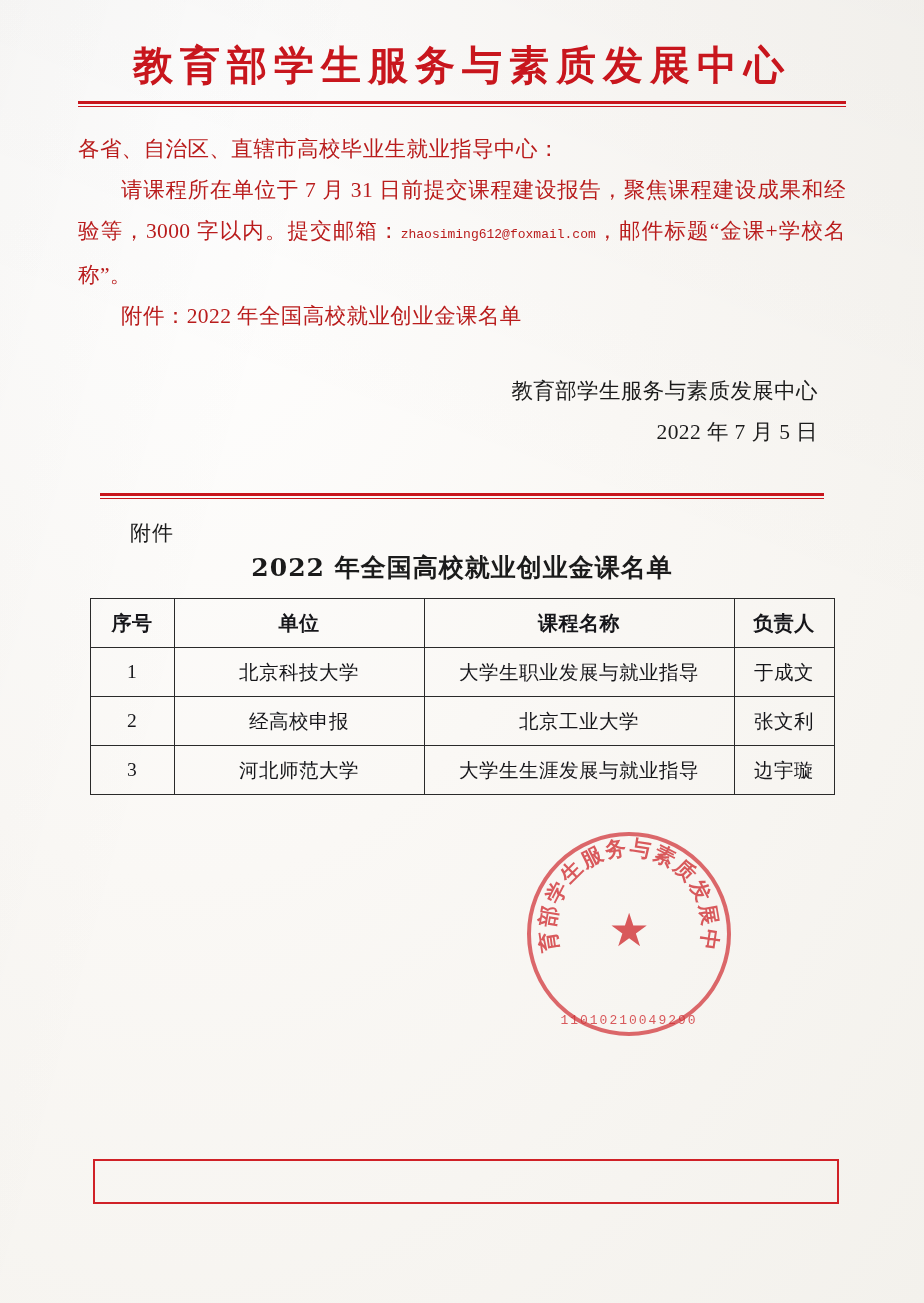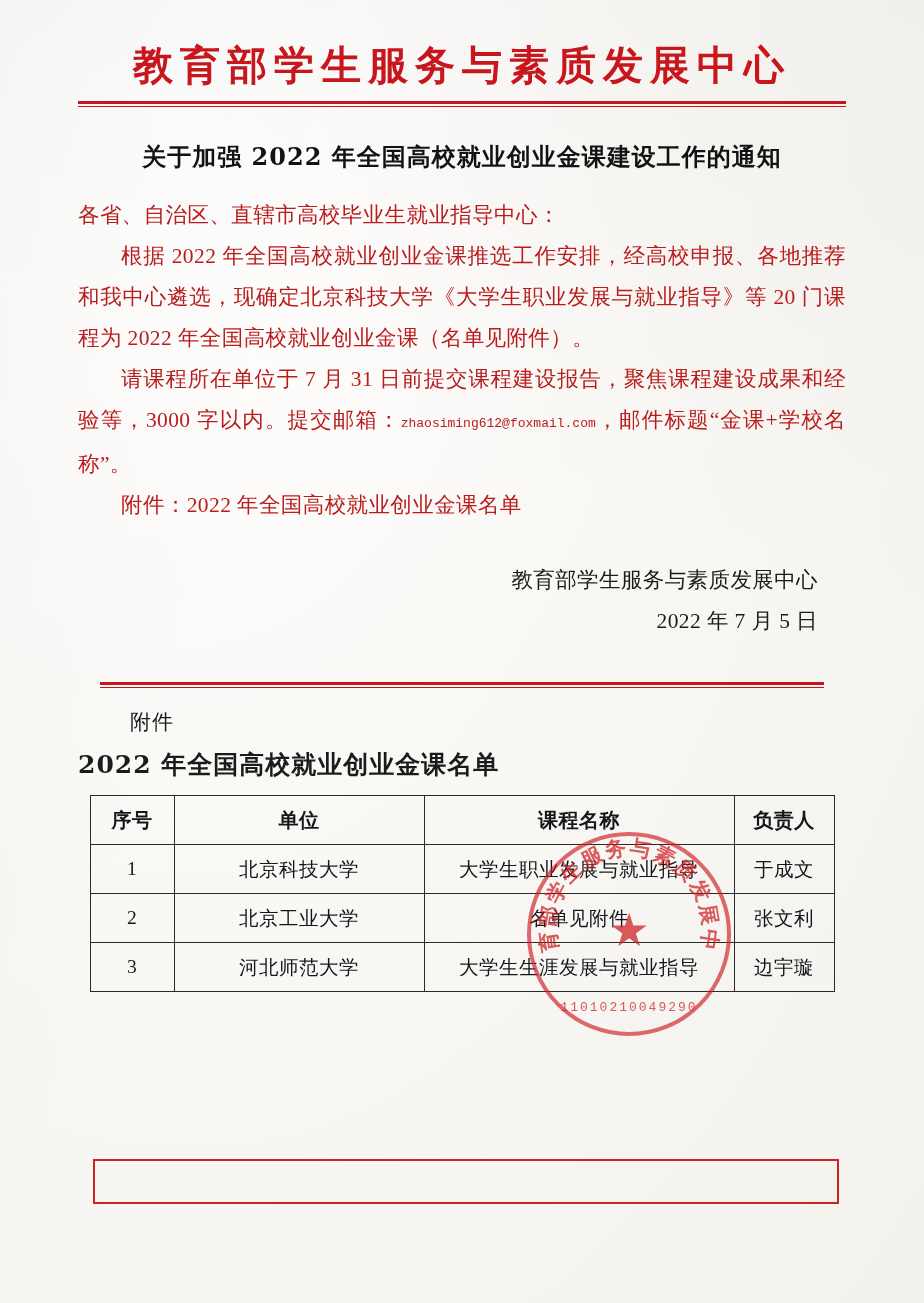--- a/index.html
+++ b/index.html
@@ -143,21 +143,21 @@
     font-family: "DejaVu Serif", "Liberation Serif", serif;
     font-size: 21px;
     font-weight: 700;
     letter-spacing: 2px;
     fill: rgba(205, 32, 38, 0.8);
   }
   .seal-code {
     position: absolute;
     left: 0;
     right: 0;
-    bottom: 17px;
+    bottom: 4px;
     text-align: center;
     font-family: "Liberation Mono", monospace;
     font-size: 13px;
     letter-spacing: 2px;
     color: rgba(205, 32, 38, 0.8);
   }
 
   
   .attach-rule {
     margin-top: 40px;
@@ -176,21 +176,22 @@
     height: 1px;
     background: #c8161d;
   }
   .attach-label {
     margin-top: 20px;
     margin-left: 52px;
     font-size: 21px;
     letter-spacing: 1px;
   }
   .attach-title {
-    margin-top: 12px;
+    margin-top: 4px;
+    text-align: center;
     font-family: "DejaVu Serif", "Liberation Serif", serif;
     font-weight: 700;
     font-size: 25px;
     letter-spacing: 1px;
   }
 
   
   table.course-table {
     margin: 14px auto 8px auto;
     border-collapse: collapse;
@@ -238,25 +239,23 @@
 <div class="sheet">
 
   <div class="letterhead">
     <div class="letterhead-title">教育部学生服务与素质发展中心</div>
     <div class="rule-double">
       <div class="thick"></div>
       <div class="thin"></div>
     </div>
   </div>
 
-  <div class="doc-title">关于加强 2022 年全国高校就业创业金课建设工作的通知</div>
 
   <div class="body-text">
     <p>各省、自治区、直辖市高校毕业生就业指导中心：</p>
-    <p class="indent2">根据 2022 年全国高校就业创业金课推选工作安排，经高校申报、各地推荐和我中心遴选，现确定北京科技大学《大学生职业发展与就业指导》等 20 门课程为 2022 年全国高校就业创业金课（名单见附件）。</p>
     <p class="indent2"><span>请课程所在单位于 7 月 31 日前提交课程建设报告，聚焦课程建设成果和经验等，3000 字以内。提交邮箱：</span><span class="mono-mail">zhaosiming612@foxmail.com</span><span>，邮件标题“金课+学校名称”。</span></p>
     <p class="indent2">附件：2022 年全国高校就业创业金课名单</p>
   </div>
 
   <div class="signature">
     <div>教育部学生服务与素质发展中心</div>
     <div>2022 年 7 月 5 日</div>
   </div>
 
   <div class="attach-rule">
@@ -285,22 +284,22 @@
     </thead>
     <tbody>
       <tr>
         <td>1</td>
         <td>北京科技大学</td>
         <td>大学生职业发展与就业指导</td>
         <td>于成文</td>
       </tr>
       <tr>
         <td>2</td>
+        <td>经高校申报</td>
         <td>北京工业大学</td>
-        <td>名单见附件</td>
         <td>张文利</td>
       </tr>
       <tr>
         <td>3</td>
         <td>河北师范大学</td>
         <td>大学生生涯发展与就业指导</td>
         <td>边宇璇</td>
       </tr>
     </tbody>
   </table>

